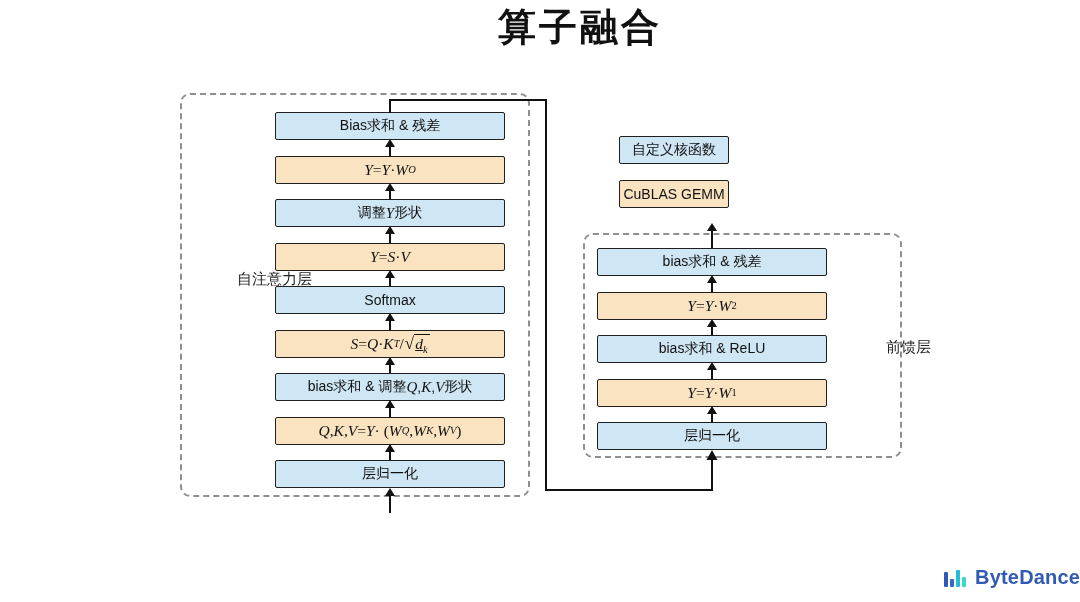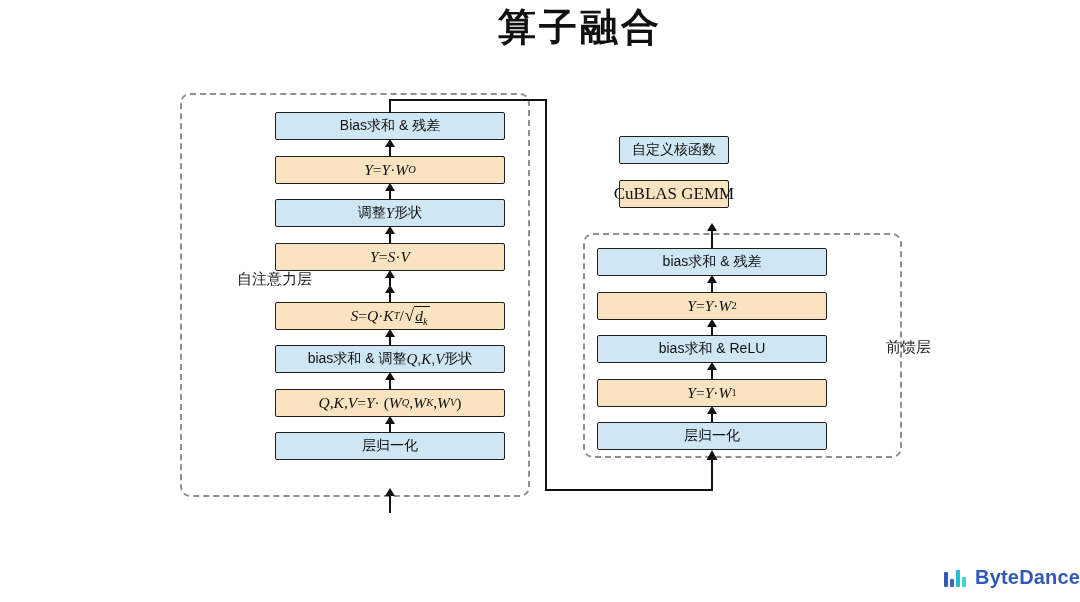--- a/index.html
+++ b/index.html
@@ -85,20 +85,21 @@
     <div class="flow-box blue">调整 <i class="mvar">Y</i> 形状</div>
     <div class="gap-arrow">
       <span class="ah"></span>
       <span class="al"></span>
     </div>
     <div class="flow-box orange"><i class="mvar">Y</i> = <i class="mvar">S</i> · <i class="mvar">V</i></div>
     <div class="gap-arrow">
       <span class="ah"></span>
       <span class="al"></span>
     </div>
+    <div class="flow-box blue">Softmax</div>
     <div class="gap-arrow">
       <span class="ah"></span>
       <span class="al"></span>
     </div>
     <div class="flow-box orange"><i class="mvar">S</i> = <i class="mvar">Q</i> · <i class="mvar">K</i><sup><i class="mvar">T</i></sup>/<span class="sqrt-sym">√</span><span class="rad"><i class="mvar">d</i><sub><i class="mvar">k</i></sub></span></div>
     <div class="gap-arrow">
       <span class="ah"></span>
       <span class="al"></span>
     </div>
     <div class="flow-box blue">bias求和 &amp; 调整 <i class="mvar">Q</i>, <i class="mvar">K</i>, <i class="mvar">V</i> 形状</div>
@@ -131,21 +132,21 @@
     </div>
     <div class="flow-box orange"><i class="mvar">Y</i> = <i class="mvar">Y</i> · <i class="mvar">W</i><sub>1</sub></div>
     <div class="gap-arrow">
       <span class="ah"></span>
       <span class="al"></span>
     </div>
     <div class="flow-box blue">层归一化</div>
   </div>
 
 <div class="flow-box blue legend-box" id="legend-blue">自定义核函数</div>
-<div class="flow-box orange legend-box" id="legend-orange" style="font-family:Liberation Serif, serif;font-size:17px;">CuBLAS GEMM</div>
+<div class="flow-box orange legend-box" id="legend-orange" style="font-family:Liberation Sans, sans-serif;font-size:14px;">CuBLAS GEMM</div>
 
 <div class="edge-arrow" id="attn-input-arrow">
     <span class="ah"></span>
     <span class="al"></span>
   </div>
 <div class="edge-arrow" id="ffn-output-arrow">
     <span class="ah"></span>
     <span class="al"></span>
   </div>
 

